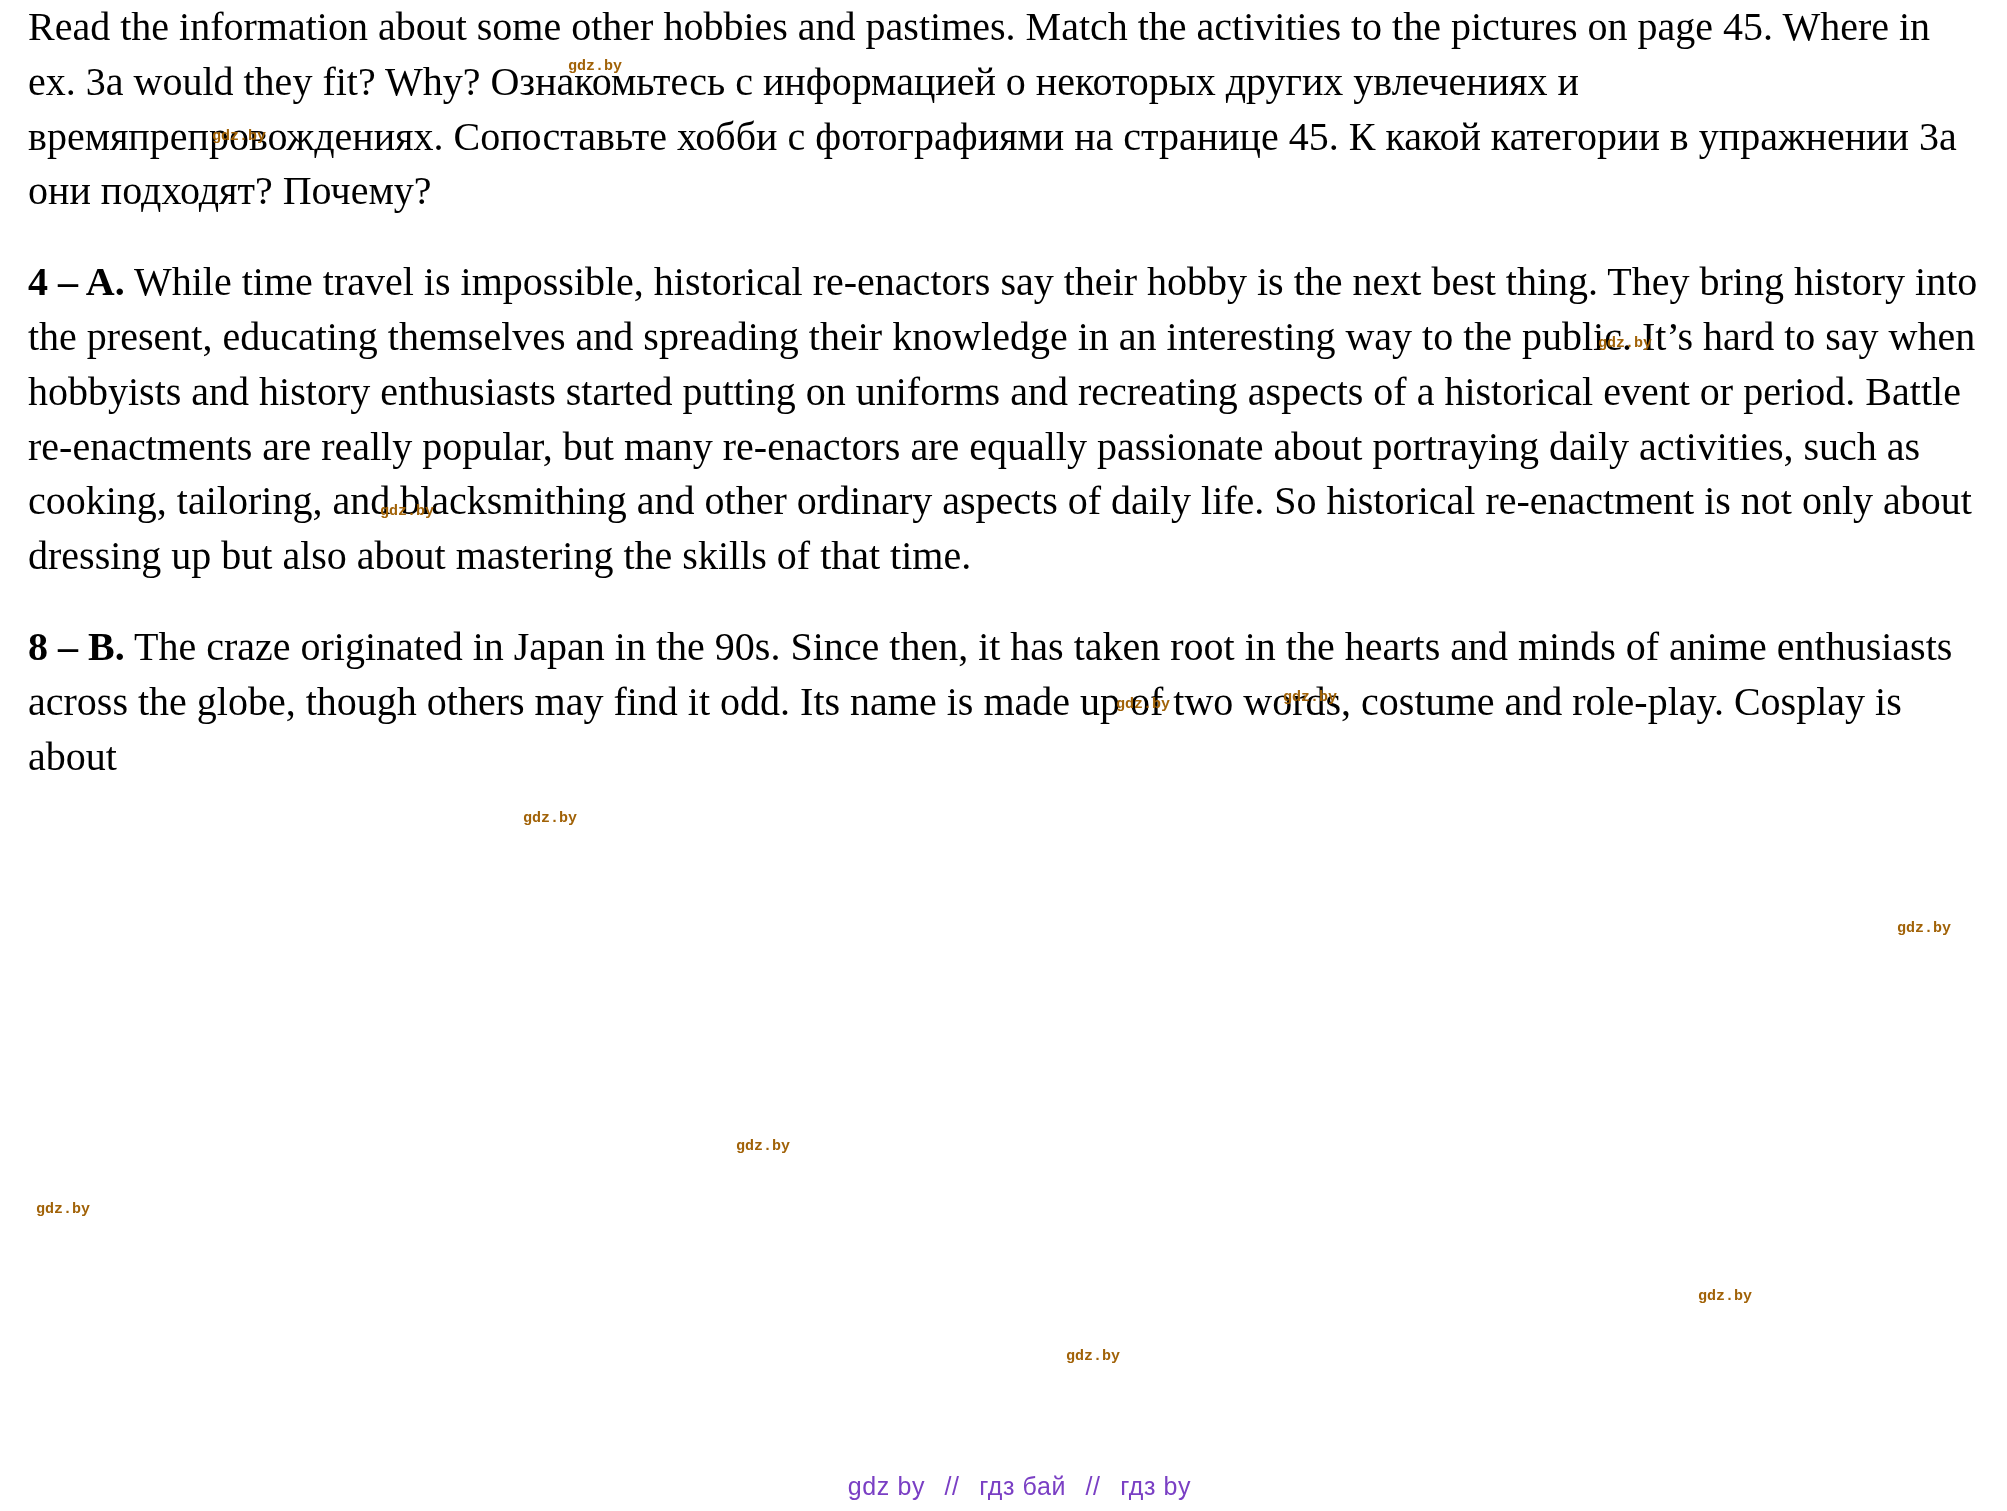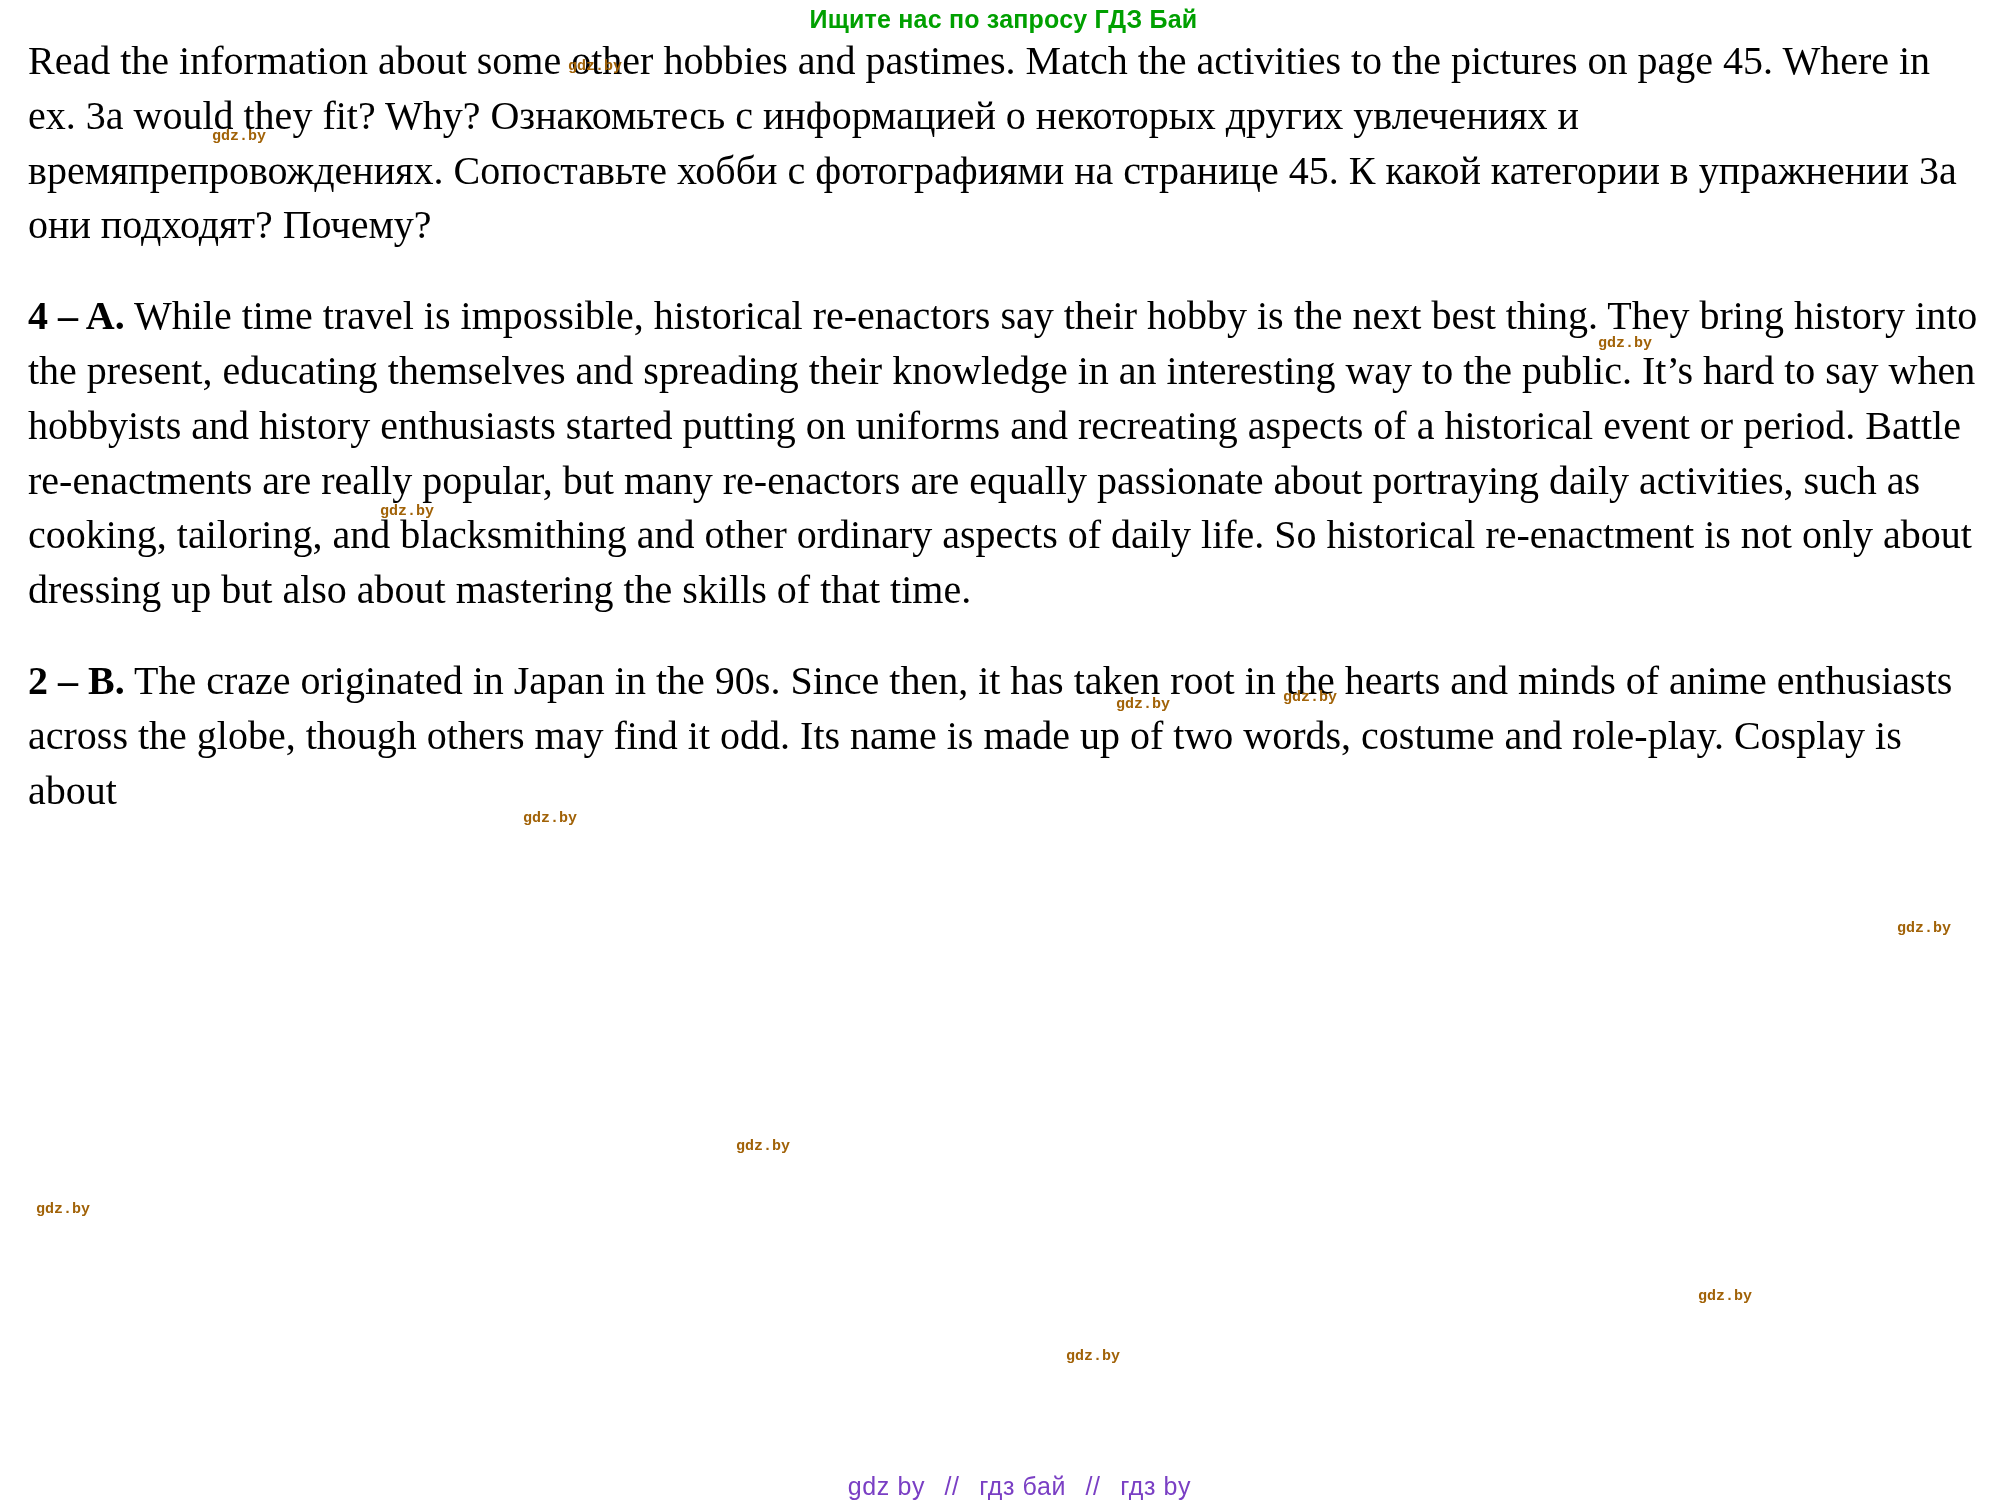--- a/index.html
+++ b/index.html
@@ -74,32 +74,31 @@
     letter-spacing: 0.6px;
     margin-left: 32px;
   }
   .bottom-bar span { margin: 0 6px; }
 </style>
 </head>
 <body>
 
 <div class="page">
 
-  <div class="top-banner">Ищите нас по запросу ГДЗ Бай</div>
 
 
   <p class="body-text">Read the information about some other hobbies and pastimes. Match the activities to the pictures on page 45. Where in ex. 3a would they fit? Why? Ознакомьтесь с информацией о некоторых других увлечениях и времяпрепровождениях. Сопоставьте хобби с фотографиями на странице 45. К какой категории в упражнении 3a они подходят? Почему?</p>
 
   <p class="body-text para-gap">
     <span class="lead">4 – A.</span>
     <span>While time travel is impossible, historical re-enactors say their hobby is the next best thing. They bring history into the present, educating themselves and spreading their knowledge in an interesting way to the public. It’s hard to say when hobbyists and history enthusiasts started putting on uniforms and recreating aspects of a historical event or period. Battle re-enactments are really popular, but many re-enactors are equally passionate about portraying daily activities, such as cooking, tailoring, and blacksmithing and other ordinary aspects of daily life. So historical re-enactment is not only about dressing up but also about mastering the skills of that time.</span>
   </p>
 
   <p class="body-text para-gap">
-    <span class="lead">2 – B.</span>
+    <span class="lead">8 – B.</span>
     <span>The craze originated in Japan in the 90s. Since then, it has taken root in the hearts and minds of anime enthusiasts across the globe, though others may find it odd. Its name is made up of two words, costume and role-play. Cosplay is about</span>
   </p>
 
   <div id="watermark-layer">
       <div class="watermark" style="left: 568px; top: 58px;">gdz.by</div>
       <div class="watermark" style="left: 212px; top: 128px;">gdz.by</div>
       <div class="watermark" style="left: 1598px; top: 335px;">gdz.by</div>
       <div class="watermark" style="left: 1116px; top: 696px;">gdz.by</div>
       <div class="watermark" style="left: 380px; top: 503px;">gdz.by</div>
       <div class="watermark" style="left: 1283px; top: 689px;">gdz.by</div>

